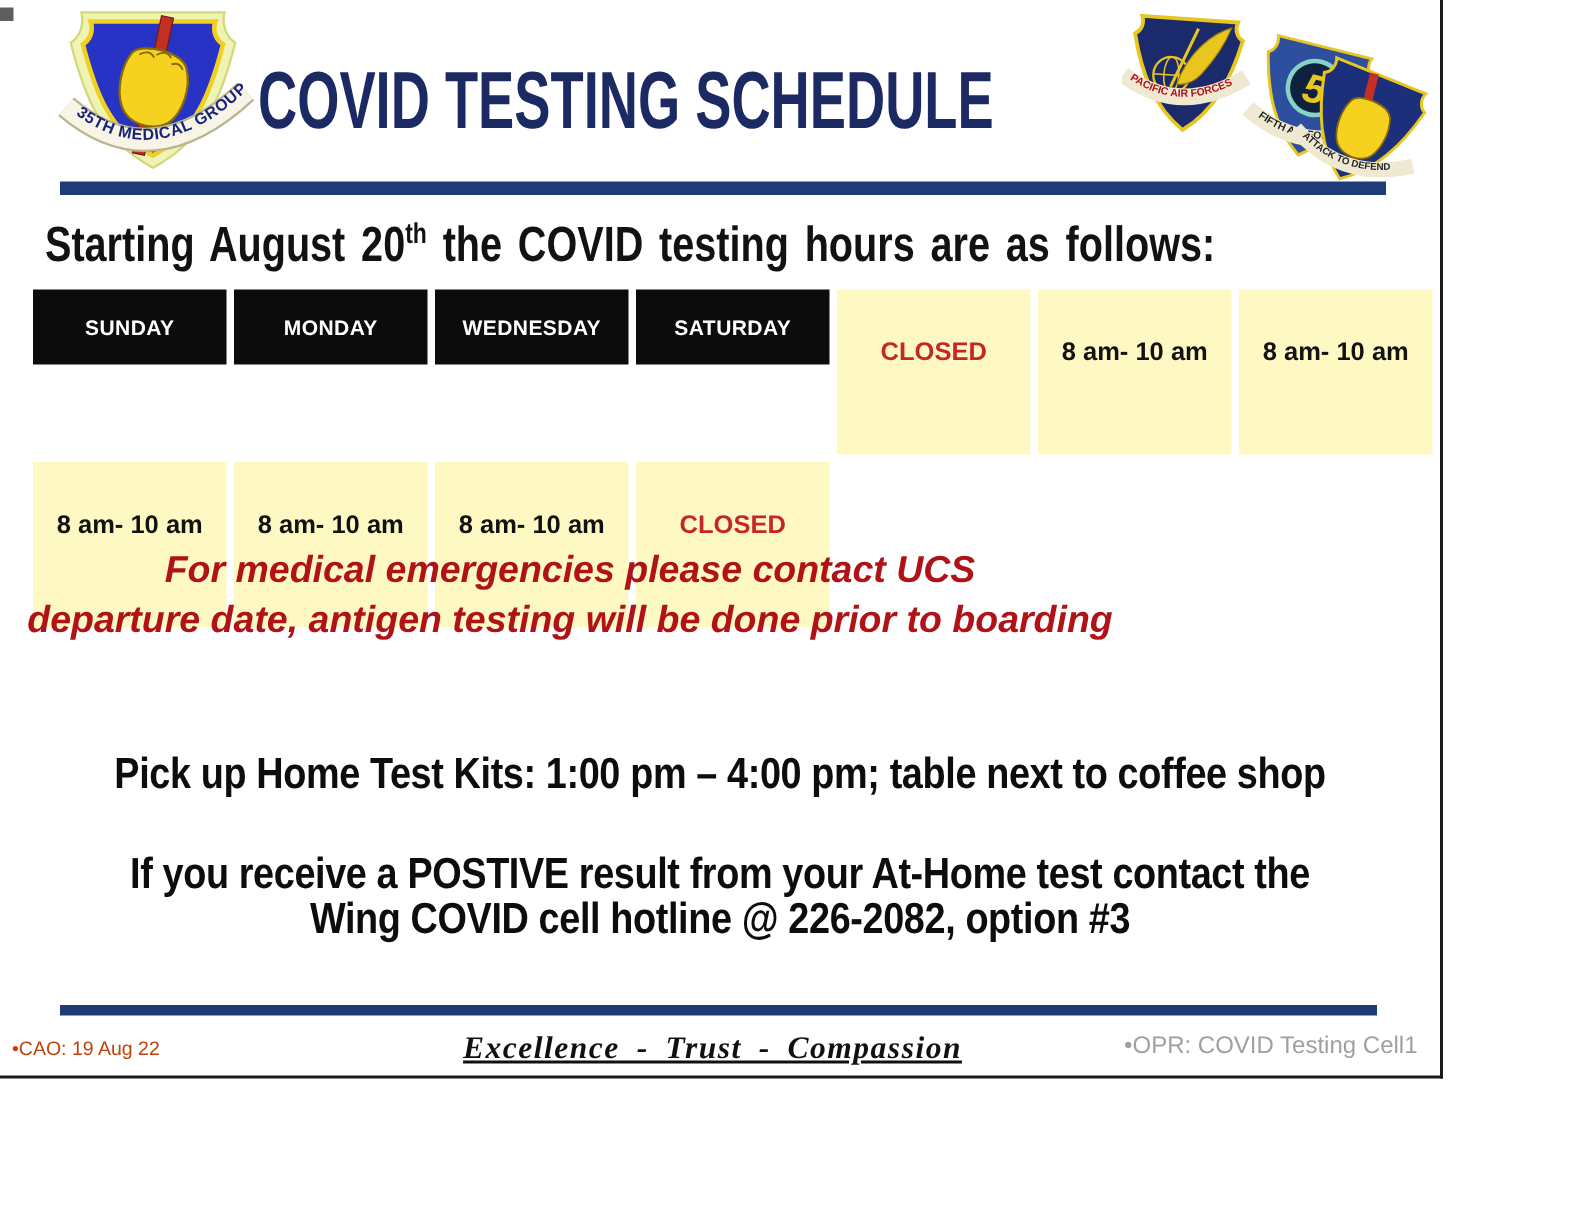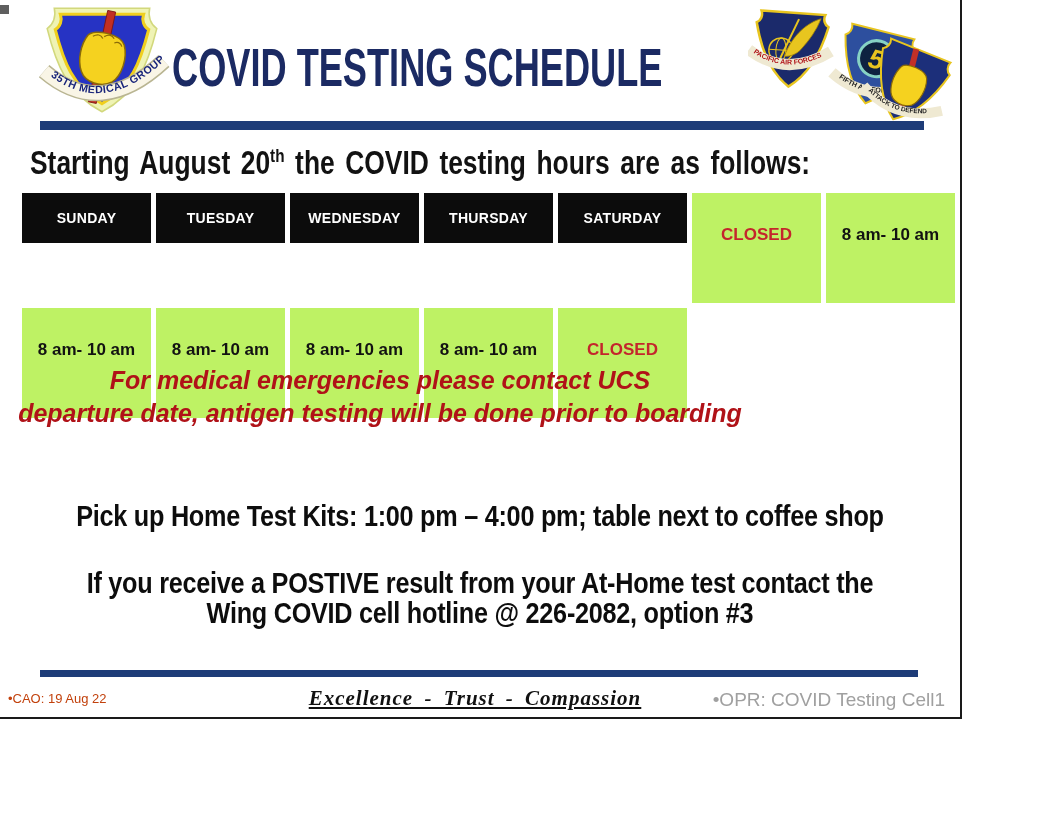--- a/index.html
+++ b/index.html
@@ -34,21 +34,21 @@
     position:absolute;left:22px;top:193px;width:933px;
     display:grid;grid-template-columns:repeat(7,1fr);
     column-gap:5px;row-gap:5px;
   }
   .th{
     background:#0c0c0c;color:#ffffff;height:50px;
     display:flex;align-items:center;justify-content:center;
     font-size:14px;font-weight:bold;letter-spacing:0.3px;
   }
   .td{
-    background:#bef264;color:#121212;height:110px;box-sizing:border-box;
+    background:#fef9c3;color:#121212;height:110px;box-sizing:border-box;
     display:flex;align-items:flex-start;justify-content:center;padding-top:32px;
     font-size:17px;font-weight:bold;
   }
   .td.closed{color:#c4262c;}
 
   .notice-red{
     position:absolute;left:0;width:760px;text-align:center;
     font-size:25px;font-weight:bold;font-style:italic;color:#b01218;
   }
   .notice-red.one{top:366px;}
@@ -56,21 +56,21 @@
 
   .notice-black{
     position:absolute;left:0;width:960px;text-align:center;
     font-size:29px;font-weight:bold;color:#0d0d0d;
     transform:scaleX(0.87);transform-origin:center top;letter-spacing:-0.3px;
   }
   .notice-black.pickup{top:500px;}
   .notice-black.positive{top:568px;line-height:30px;}
 
   .footer-cao{position:absolute;left:8px;top:691px;font-size:13px;color:#c2410c;}
-  .footer-opr{position:absolute;right:111px;top:689px;font-size:19px;color:#a0a0a0;}
+  .footer-opr{position:absolute;right:111px;top:689px;font-size:16px;color:#a0a0a0;}
   .footer-motto{
     position:absolute;left:0;top:686px;width:950px;text-align:center;
     font-family:"Liberation Serif",serif;font-size:21px;font-weight:bold;font-style:italic;
     color:#111111;letter-spacing:1px;word-spacing:5px;text-decoration:underline;
   }
 </style>
 </head>
 <body>
 
 <div class="slide">
@@ -138,23 +138,22 @@
       </text>
     </g>
   </svg>
 
   <div class="rule rule-top"></div>
 
   <div class="subtitle"><span>Starting August 20</span><sup>th</sup><span> the COVID testing hours are as follows:</span></div>
 
   <div class="sched">
     <div class="th">SUNDAY</div>
-    <div class="th">TUESDAY</div>
+    <div class="th">MONDAY</div>
     <div class="th">WEDNESDAY</div>
-    <div class="th">THURSDAY</div>
     <div class="th">SATURDAY</div>
 
     <div class="td closed">CLOSED</div>
     <div class="td">8 am- 10 am</div>
     <div class="td">8 am- 10 am</div>
     <div class="td">8 am- 10 am</div>
     <div class="td">8 am- 10 am</div>
     <div class="td">8 am- 10 am</div>
     <div class="td closed">CLOSED</div>
   </div>

